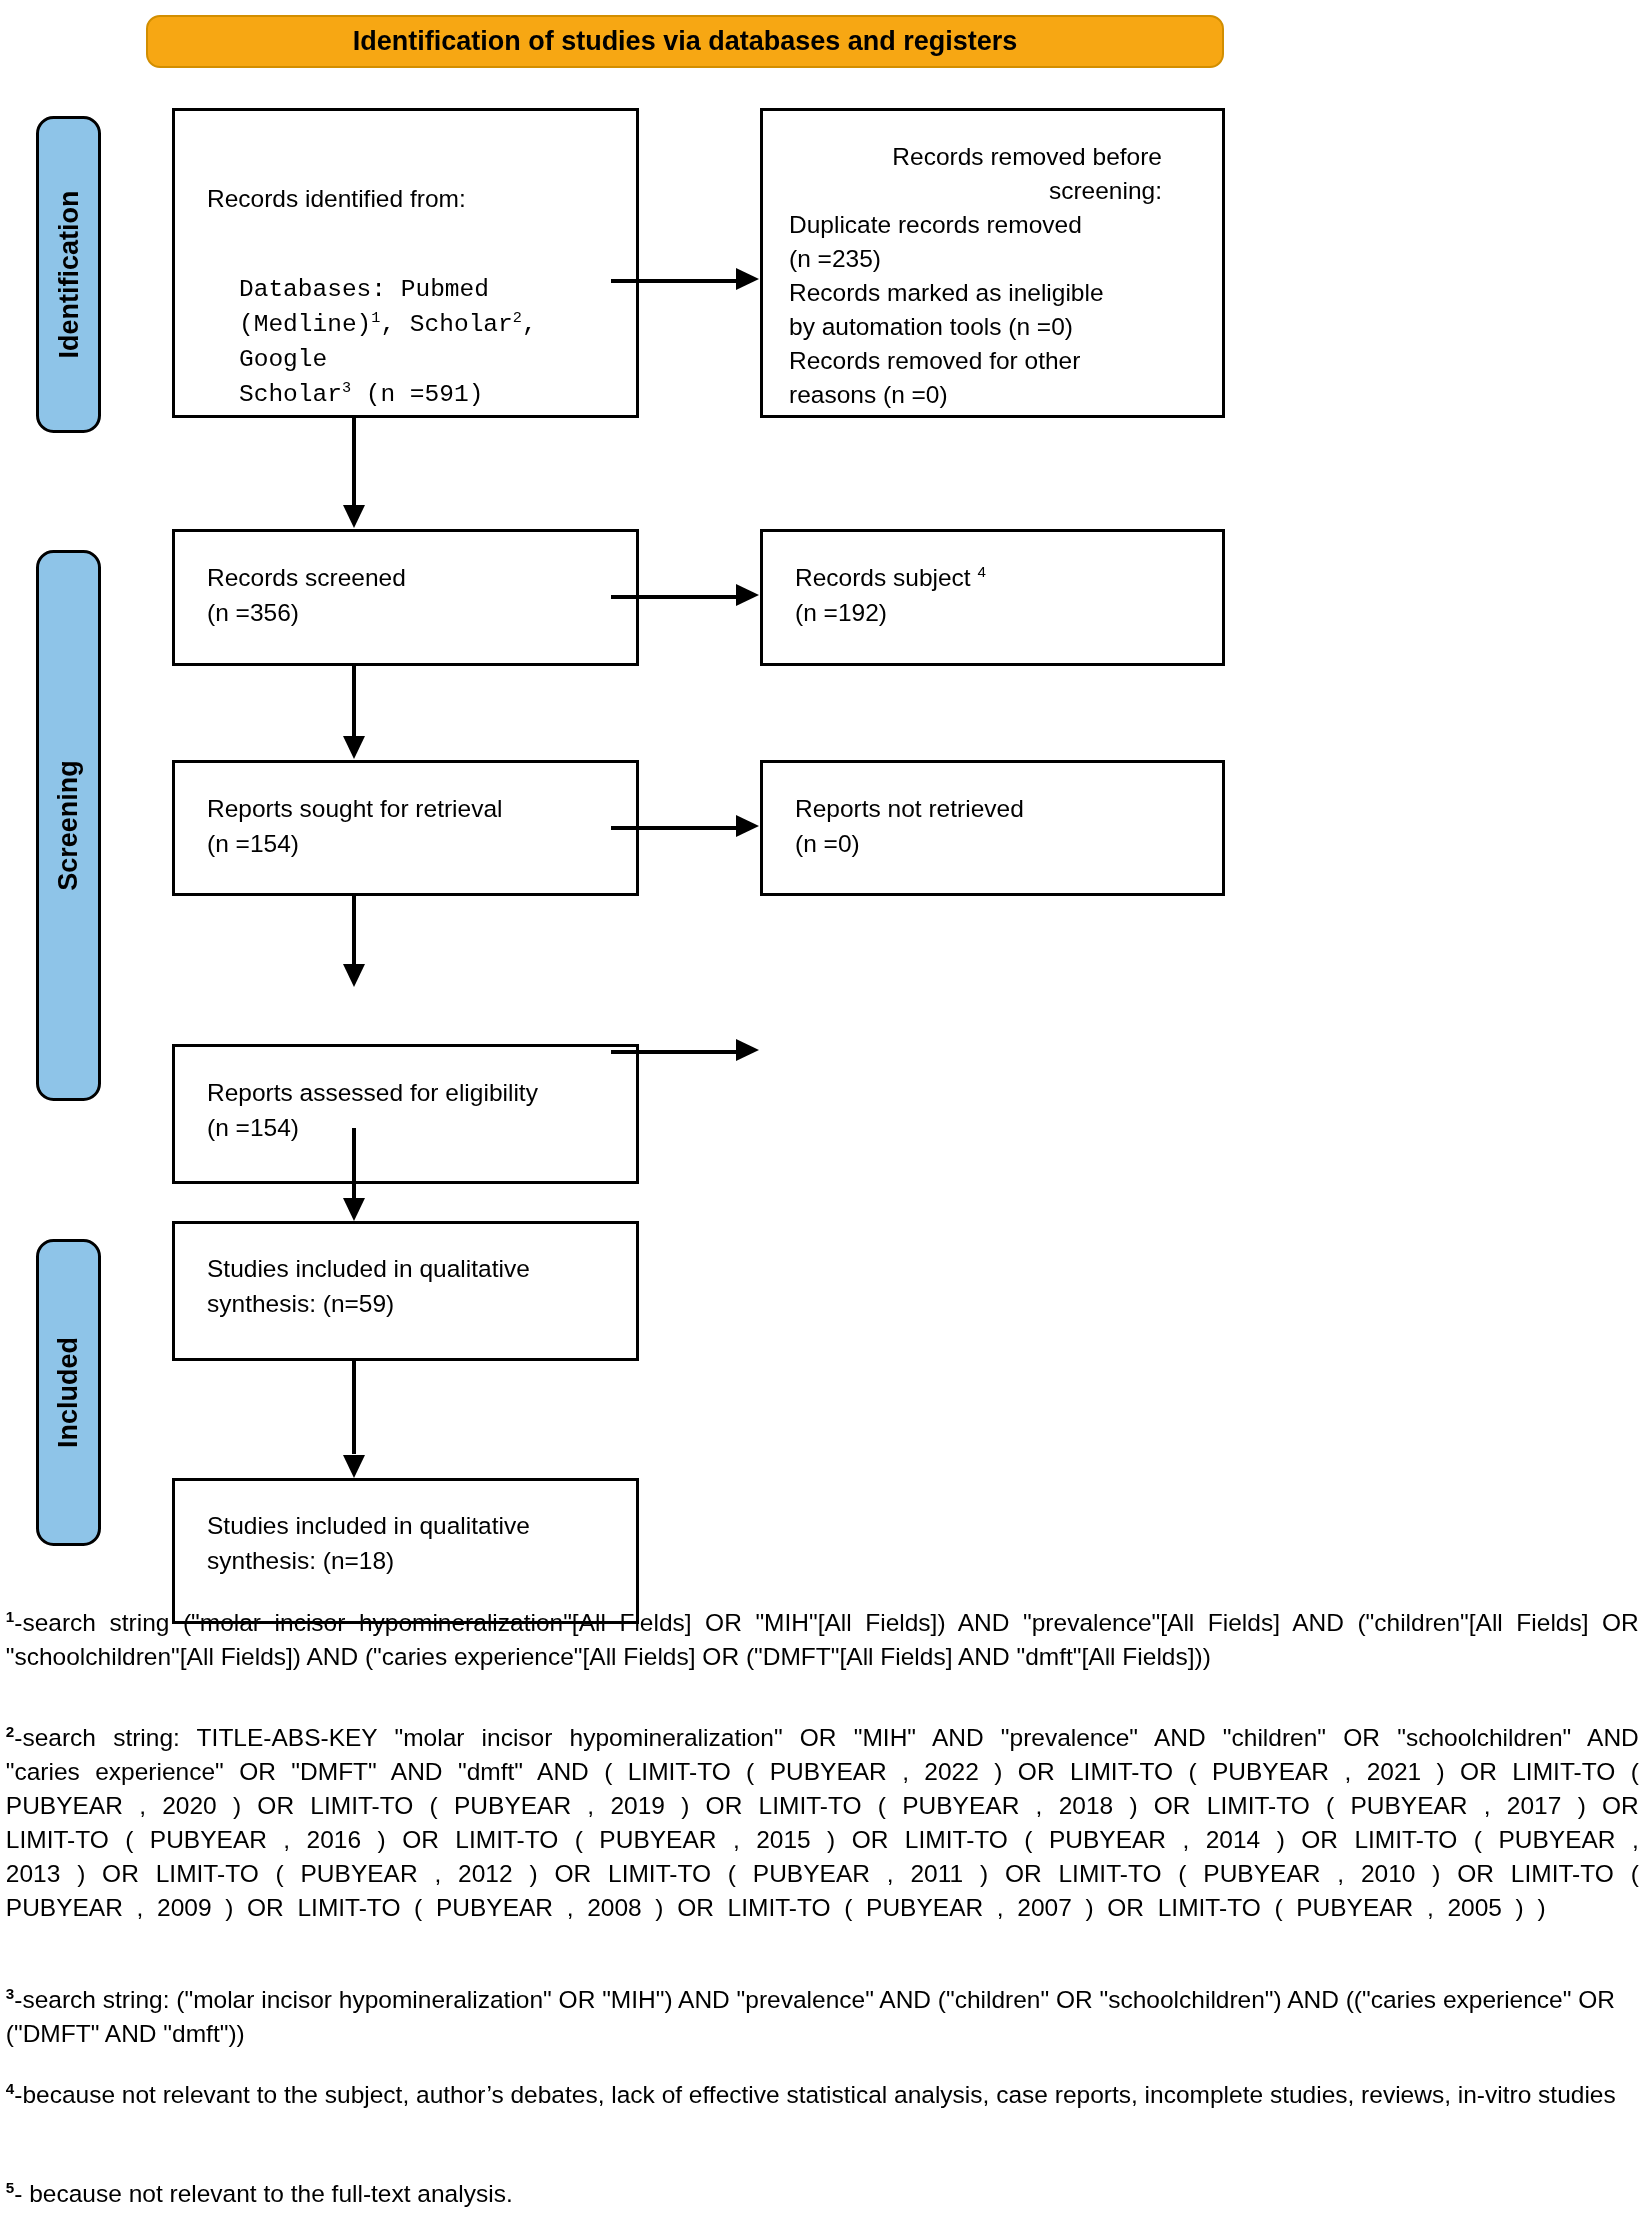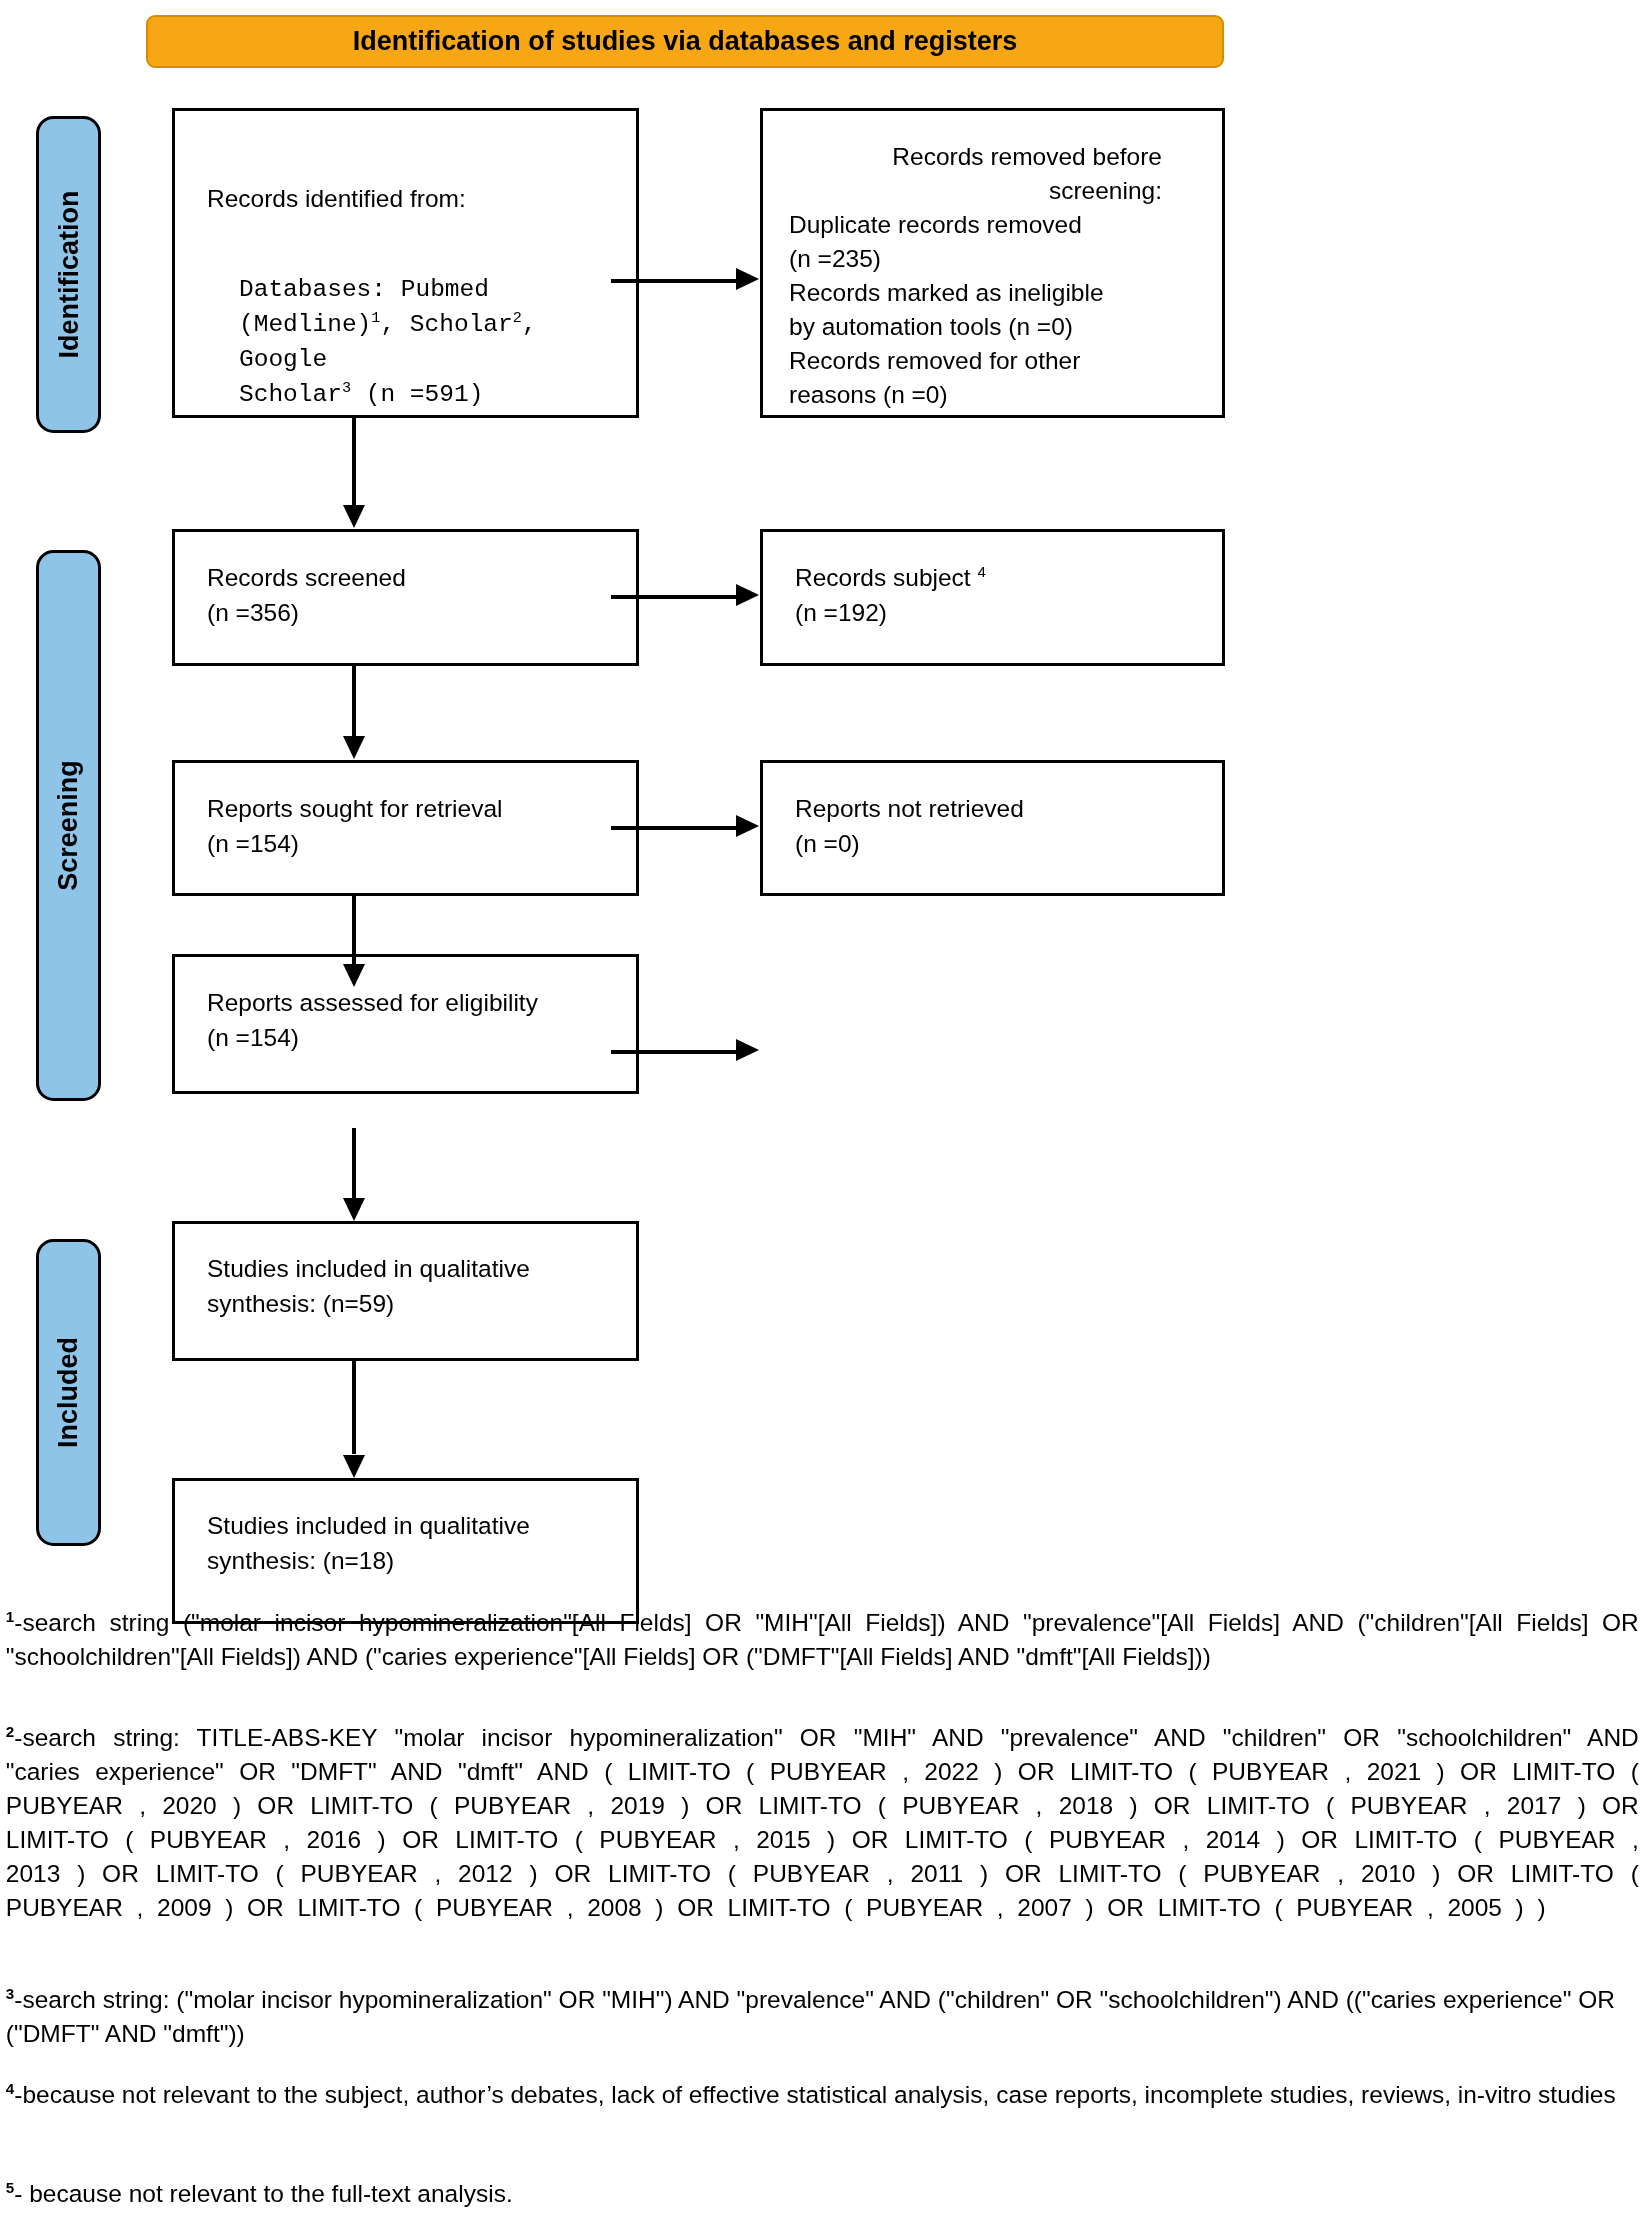--- a/index.html
+++ b/index.html
@@ -1,21 +1,21 @@
 <!DOCTYPE html>
 <html style="font-size:9.3px"><head>
 <meta charset="utf-8">
 <style>
   html,body{margin:0;padding:0;background:#fff;}
   .page{position:relative;width:1644px;height:2216px;background:#fff;
         font-family:"Liberation Sans",sans-serif;color:#000;overflow:hidden;}
 
   
   .banner{position:absolute;left:146px;top:15px;width:1078px;height:53px;
-          background:#F7A713;border:2.3px solid #D28E00;border-radius:9px;
+          background:#F7A713;border:2.3px solid #D28E00;border-radius:14px;
           display:flex;align-items:center;justify-content:center;
           font-weight:bold;font-size:27px;box-sizing:border-box;}
 
   
   .stage{position:absolute;left:36px;width:65px;background:#8EC4E8;
          border:3.5px solid #000;border-radius:17.5px;box-sizing:border-box;
          display:flex;align-items:center;justify-content:center;}
   .stage span{transform:rotate(-90deg);white-space:nowrap;font-weight:bold;font-size:27px;}
   #stage-identification{top:116px;height:317px;}
   #stage-screening{top:550px;height:551px;}
@@ -25,21 +25,21 @@
   .fbox{position:absolute;background:#fff;border:3.5px solid #000;box-sizing:border-box;
         font-size:24.5px;line-height:35px;}
   .col-l{left:143px;width:467px;margin-left:29px;}
   .col-r{left:760px;width:465px;}
   #box-identified{top:108px;height:310px;}
   #box-removed{top:108px;height:310px;}
   #box-screened{top:529px;height:137px;}
   #box-excluded{top:529px;height:137px;}
   #box-sought{top:760px;height:136px;}
   #box-notretrieved{top:760px;height:136px;}
-  #box-assessed{top:954px;height:140px;}
+  #box-assessed{top:1044px;height:140px;}
   #box-rexcluded{top:988px;height:140px;}
   #box-q59{top:1221px;height:140px;}
   #box-q18{top:1478px;height:146px;}
 
   .pad{padding:28px 23.4px 0 32px;}
   #box-identified .title{margin:70px 0 0 32px;}
   #box-identified .dbblock{margin:56px 0 0 64px;font-family:Liberation Mono, monospace;}
   #box-removed .ctr{margin:29px auto 0 auto;width:339px;text-align:right;line-height:34px;}
   #box-removed .lft{margin:0 23.4px 0 26px;line-height:34px;}
   #box-rexcluded .reason{margin-left:64px;}

